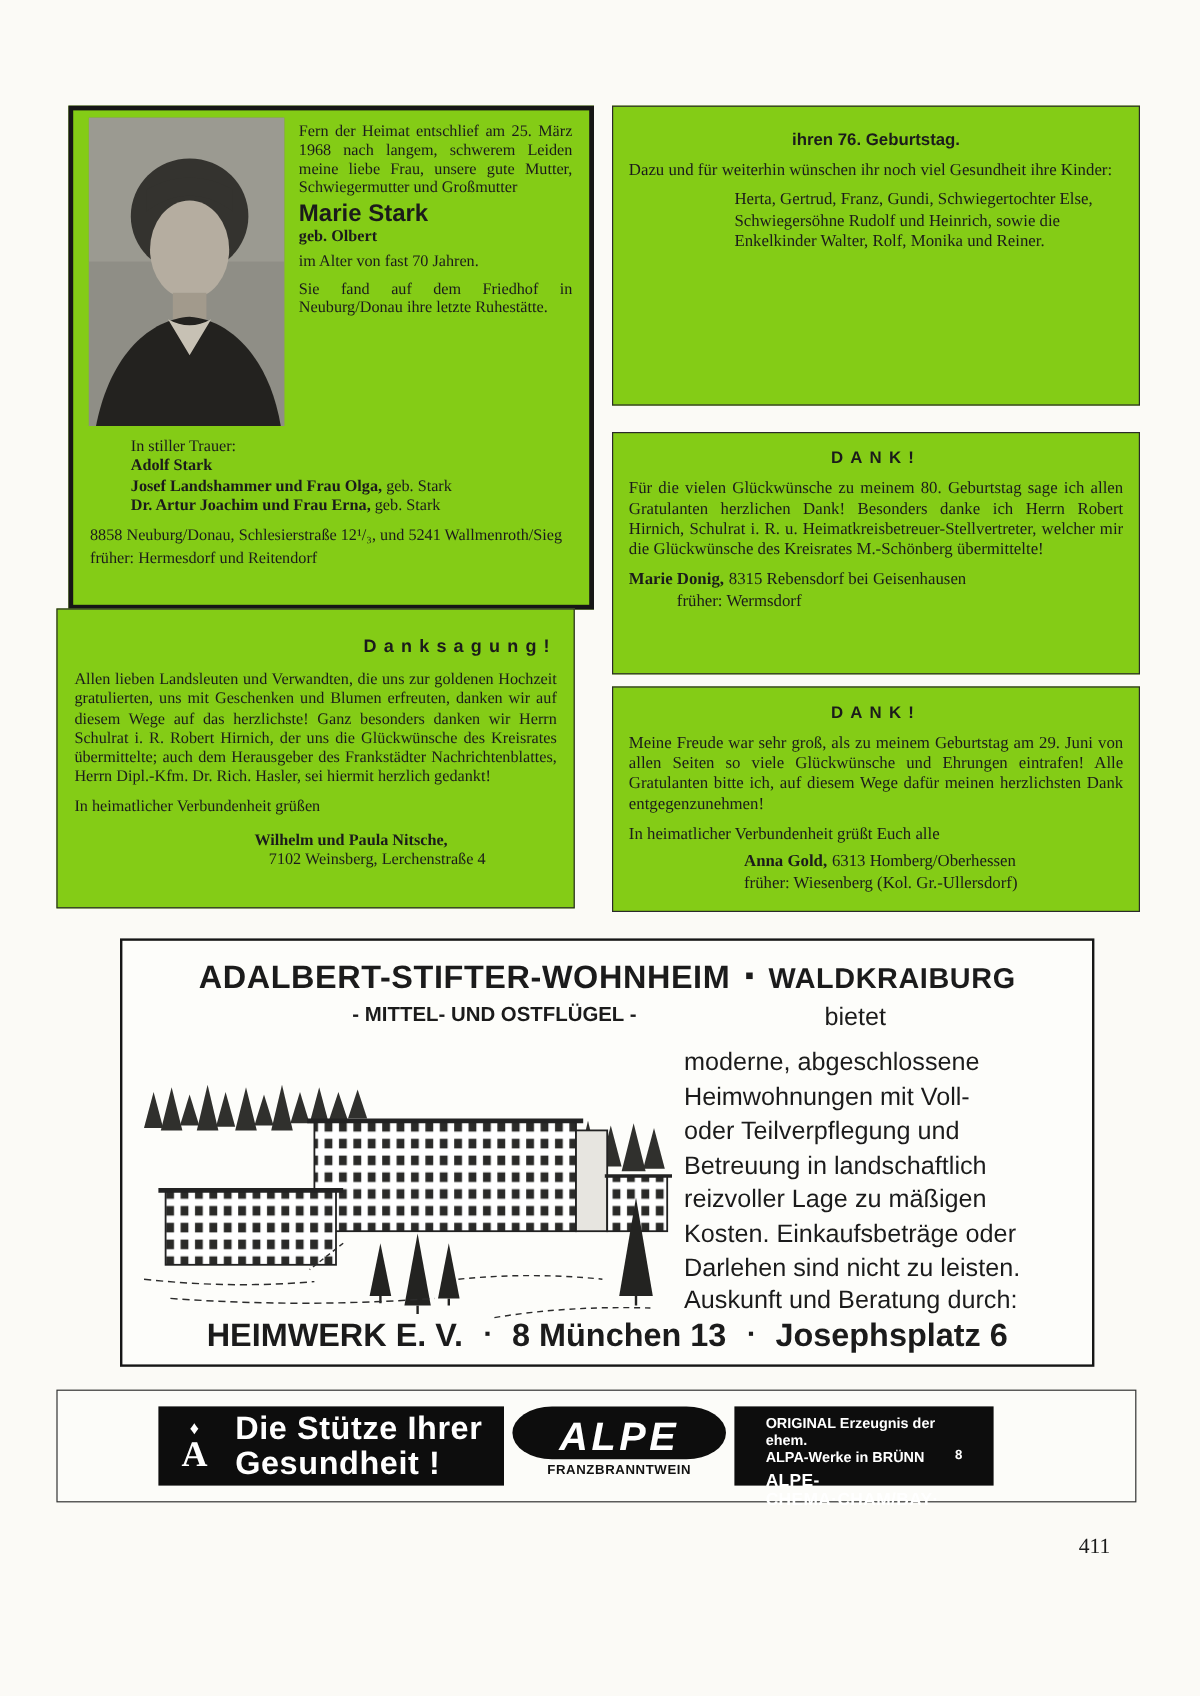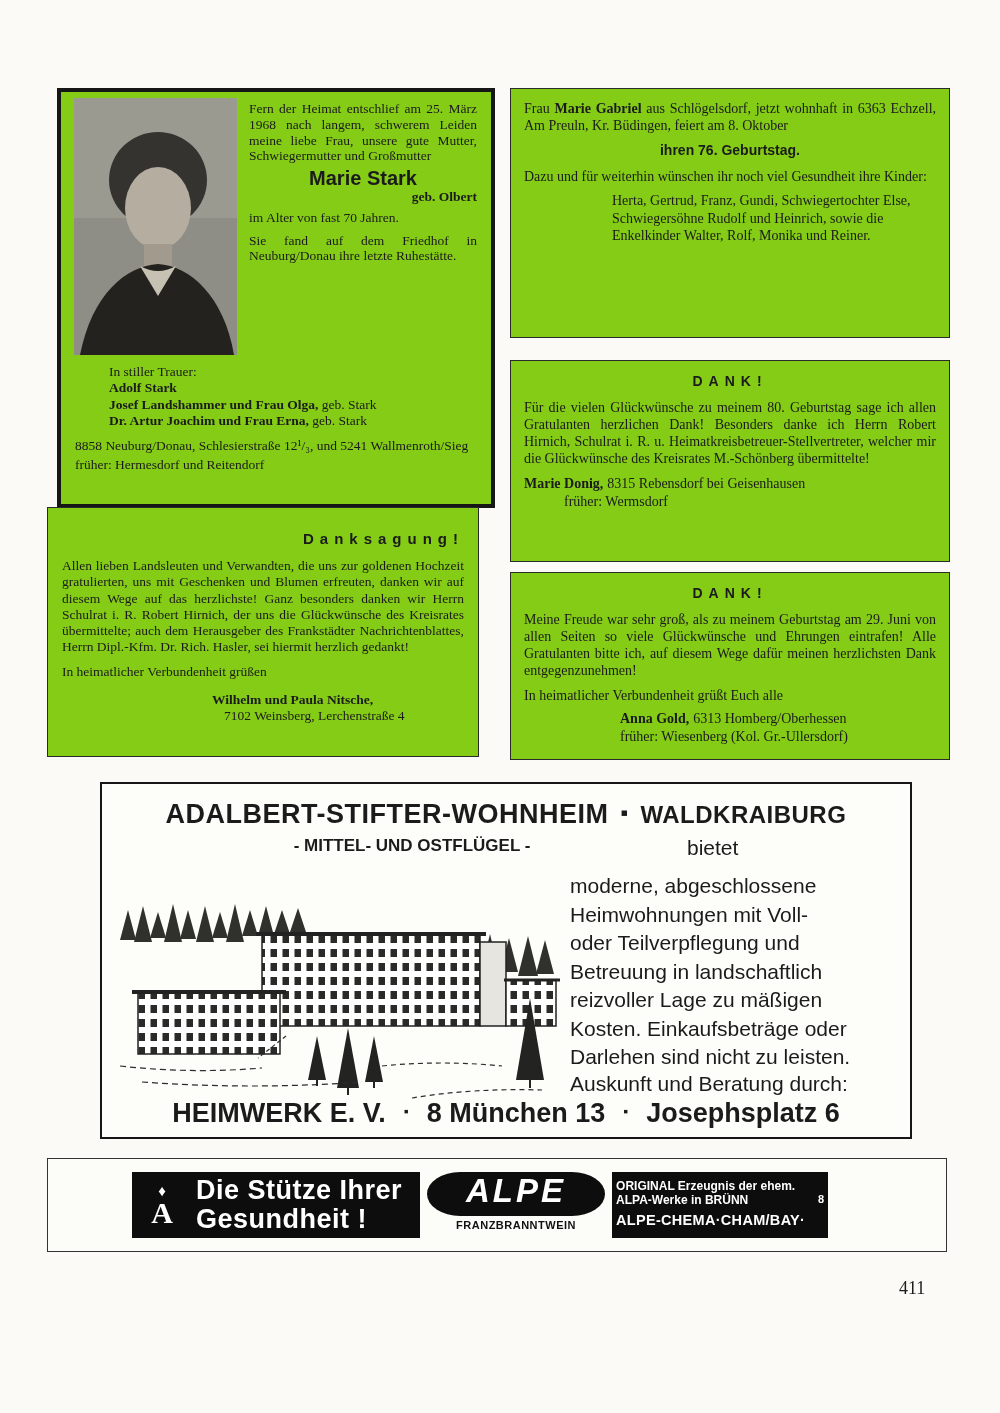--- a/index.html
+++ b/index.html
@@ -8,22 +8,22 @@
     font-family:"Liberation Serif",serif;color:#1b1b1b;overflow:hidden;
   }
   p{margin:0}
   .box{position:absolute;background:#84cc16;overflow:hidden}
 
   
   #obituary{left:57px;top:88px;width:430px;height:412px;border:4px solid #161616}
   #ob-photo{position:absolute;left:13px;top:6px;width:163px;height:257px;overflow:hidden;background:#8e8d86}
   #ob-right{position:absolute;left:188px;top:9px;width:228px;font-size:13.5px;line-height:15.8px}
   .ob-intro{text-align:justify}
-  .ob-name{font-family:"Liberation Sans",sans-serif;font-weight:bold;font-size:20px;text-align:center;margin-top:7px}
-  .ob-nee{font-weight:bold;text-align:right;font-size:13.5px;margin-top:2px}
+  .ob-name{font-family:"Liberation Sans",sans-serif;font-weight:bold;font-size:20px;margin-top:7px}
+  .ob-nee{font-weight:bold;text-align:left;font-size:13.5px;margin-top:2px}
   .ob-age{margin-top:5px}
   .ob-rest{margin-top:7px;text-align:justify}
   #ob-bottom{position:absolute;left:14px;top:272px;width:402px;font-size:13.5px;line-height:16.4px}
   .ob-trauer{margin-left:34px}
   .ob-mourner{margin-left:34px;font-weight:bold;white-space:nowrap}
   .ob-mourner .plain{font-weight:normal}
   .ob-addr{margin-top:8px;text-align:justify}
   .ob-former{margin-top:3px}
 
   
@@ -67,24 +67,24 @@
 
   
   #banner{left:47px;top:1158px;width:900px;height:94px;border:1px solid #333;box-sizing:border-box;
     display:flex;align-items:center;padding-left:84px;gap:7px;font-family:"Liberation Sans",sans-serif;background:#fcfcf9;position:absolute}
   .bn-left{background:#0d0d0d;color:#fff;height:66px;display:flex;align-items:center;padding:0 18px 0 8px;gap:12px}
   .bn-logo{display:flex;flex-direction:column;align-items:center;line-height:1;width:44px}
   .bn-logo .d{font-size:15px}
   .bn-logo .a{font-size:30px;font-weight:bold;font-family:"Liberation Serif",serif}
   .bn-slogan{font-weight:bold;font-size:27px;line-height:29px;letter-spacing:0.5px}
   .bn-mid{width:178px;height:66px;text-align:center}
-  .bn-oval{background:#0d0d0d;border-radius:36px/24px;height:44px;display:flex;align-items:flex-start;justify-content:center}
+  .bn-oval{background:#0d0d0d;border-radius:36px/24px;height:44px;display:flex;align-items:flex-end;justify-content:center}
   .bn-oval span{color:#fff;font-weight:bold;font-size:33px;font-style:italic;letter-spacing:3px}
   .bn-sub{font-size:11px;font-weight:bold;letter-spacing:0.5px;margin-top:3px;color:#111}
-  .bn-right{background:#0d0d0d;color:#fff;height:66px;padding:7px 4px;width:216px;box-sizing:border-box}
+  .bn-right{background:#0d0d0d;color:#fff;height:66px;padding:7px 26px;width:216px;box-sizing:border-box}
   .bn-right .r1{font-size:12px;font-weight:bold}
   .bn-right .r2{font-size:12px;font-weight:bold}
   .bn-right .badge{float:right;font-size:11px}
   .bn-right .r3{font-size:14.5px;font-weight:bold;margin-top:5px;letter-spacing:0.3px}
 
   #pageno{position:absolute;left:899px;top:1278px;font-size:18px}
 </style>
 </head>
 <body>
 
@@ -120,21 +120,20 @@
 
 <div class="box" id="thanks-left">
   <div class="dank-title">Danksagung!</div>
   <p class="dank-body">Allen lieben Landsleuten und Verwandten, die uns zur goldenen Hochzeit gratulierten, uns mit Geschenken und Blumen erfreuten, danken wir auf diesem Wege auf das herzlichste! Ganz besonders danken wir Herrn Schulrat i. R. Robert Hirnich, der uns die Glückwünsche des Kreisrates übermittelte; auch dem Herausgeber des Frankstädter Nachrichtenblattes, Herrn Dipl.-Kfm. Dr. Rich. Hasler, sei hiermit herzlich gedankt!</p>
   <p class="dank-close">In heimatlicher Verbundenheit grüßen</p>
   <div class="dank-sig">Wilhelm und Paula Nitsche,</div>
   <div class="dank-sigaddr">7102 Weinsberg, Lerchenstraße 4</div>
 </div>
 
 <div class="box rbox" id="birthday">
-  <p class="b-intro"><span>Frau</span> <b>Marie Gabriel</b> <span>aus Schlögelsdorf, jetzt wohnhaft in 6363 Echzell, Am Preuln, Kr. Büdingen, feiert am 8. Oktober</span></p>
   <div class="b-head">ihren 76. Geburtstag.</div>
   <p class="b-intro">Dazu und für weiterhin wünschen ihr noch viel Gesundheit ihre Kinder:</p>
   <p class="b-children">Herta, Gertrud, Franz, Gundi, Schwiegertochter Else, Schwiegersöhne Rudolf und Heinrich, sowie die Enkelkinder Walter, Rolf, Monika und Reiner.</p>
 </div>
 
 <div class="box rbox" id="thanks-r1">
   <div class="r-title">DANK!</div>
   <p class="r-body">Für die vielen Glückwünsche zu meinem 80. Geburtstag sage ich allen Gratulanten herzlichen Dank! Besonders danke ich Herrn Robert Hirnich, Schulrat i. R. u. Heimatkreisbetreuer-Stellvertreter, welcher mir die Glückwünsche des Kreisrates M.-Schönberg übermittelte!</p>
   <div class="r-sig"><b class="tight">Marie Donig,</b><span>8315 Rebensdorf bei Geisenhausen</span></div>
   <div class="r-former">früher: Wermsdorf</div>

